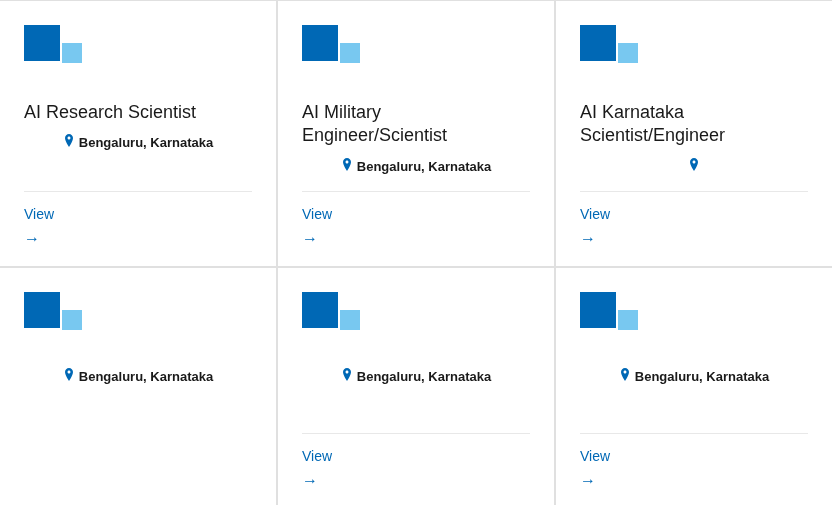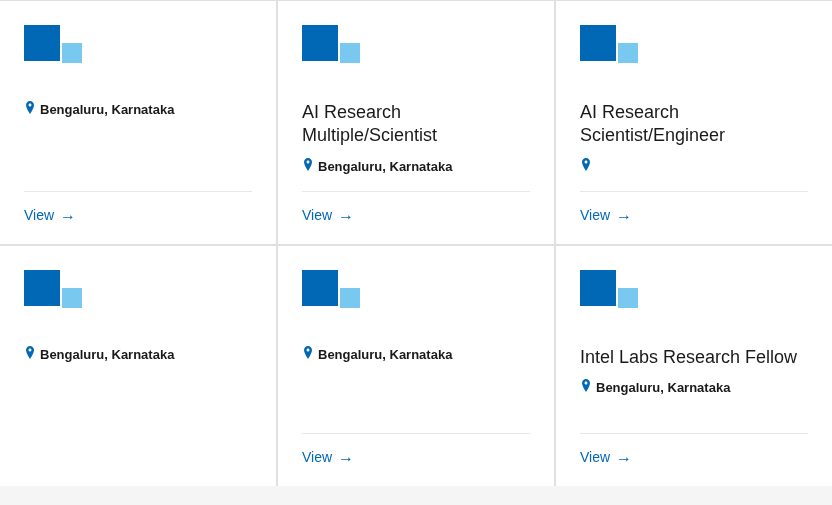--- a/index.html
+++ b/index.html
@@ -54,143 +54,145 @@
     }
 
     .card-location {
       display: flex;
       align-items: center;
       gap: 4px;
       font-size: 13px;
       font-weight: 700;
       color: #1a1a1a;
       margin-bottom: auto;
+      justify-content: center;
     }
 
     .location-icon {
       color: #0068b5;
       font-size: 13px;
     }
 
     .card-footer {
       margin-top: 16px;
       padding-top: 14px;
       border-top: 1px solid #e8e8e8;
     }
 
     .view-link {
       font-size: 14px;
       color: #0068b5;
       text-decoration: none;
       display: flex;
-      align-items: center;
+      align-items: flex-start;
       gap: 6px;
       font-weight: 400;
       cursor: pointer;
+      flex-direction: column;
     }
 
     .arrow {
       font-size: 16px;
     }
   </style>
 </head>
 <body>
 
 <div class="grid-container">
 <div class="card">
       <div class="card-logo"><svg class="logo-svg" viewBox="0 0 70 60" xmlns="http://www.w3.org/2000/svg">
       <rect x="0" y="0" width="36" height="36" fill="#0068b5"></rect>
       <rect x="38" y="18" width="20" height="20" fill="#78c8f0"></rect>
     </svg></div>
-      <div class="card-location">
-        <span class="location-icon"><svg width="12" height="14" viewBox="0 0 12 14" fill="none" xmlns="http://www.w3.org/2000/svg">
-      <path d="M6 0C3.79 0 2 1.79 2 4C2 7 6 13 6 13C6 13 10 7 10 4C10 1.79 8.21 0 6 0ZM6 5.5C5.17 5.5 4.5 4.83 4.5 4C4.5 3.17 5.17 2.5 6 2.5C6.83 2.5 7.5 3.17 7.5 4C7.5 4.83 6.83 5.5 6 5.5Z" fill="#0068b5"></path>
-    </svg></span>
-        <span>Bengaluru, Karnataka</span>
-      </div>
-      <div class="card-footer">
-        <a class="view-link" href="#">
-          <span>View</span>
-          <span class="arrow">→</span>
-        </a>
-      </div>
-    </div>
-    <div class="card">
-      <div class="card-logo"><svg class="logo-svg" viewBox="0 0 70 60" xmlns="http://www.w3.org/2000/svg">
-      <rect x="0" y="0" width="36" height="36" fill="#0068b5"></rect>
-      <rect x="38" y="18" width="20" height="20" fill="#78c8f0"></rect>
-    </svg></div>
-      <div class="card-title">AI Research Multiple/Scientist</div>
-      <div class="card-location">
-        <span class="location-icon"><svg width="12" height="14" viewBox="0 0 12 14" fill="none" xmlns="http://www.w3.org/2000/svg">
-      <path d="M6 0C3.79 0 2 1.79 2 4C2 7 6 13 6 13C6 13 10 7 10 4C10 1.79 8.21 0 6 0ZM6 5.5C5.17 5.5 4.5 4.83 4.5 4C4.5 3.17 5.17 2.5 6 2.5C6.83 2.5 7.5 3.17 7.5 4C7.5 4.83 6.83 5.5 6 5.5Z" fill="#0068b5"></path>
-    </svg></span>
-        <span>Bengaluru, Karnataka</span>
-      </div>
-      <div class="card-footer">
-        <a class="view-link" href="#">
-          <span>View</span>
-          <span class="arrow">→</span>
-        </a>
-      </div>
-    </div>
-    <div class="card">
-      <div class="card-logo"><svg class="logo-svg" viewBox="0 0 70 60" xmlns="http://www.w3.org/2000/svg">
-      <rect x="0" y="0" width="36" height="36" fill="#0068b5"></rect>
-      <rect x="38" y="18" width="20" height="20" fill="#78c8f0"></rect>
-    </svg></div>
-      <div class="card-title">AI Research Scientist/Engineer</div>
-      <div class="card-location">
-        <span class="location-icon"><svg width="12" height="14" viewBox="0 0 12 14" fill="none" xmlns="http://www.w3.org/2000/svg">
-      <path d="M6 0C3.79 0 2 1.79 2 4C2 7 6 13 6 13C6 13 10 7 10 4C10 1.79 8.21 0 6 0ZM6 5.5C5.17 5.5 4.5 4.83 4.5 4C4.5 3.17 5.17 2.5 6 2.5C6.83 2.5 7.5 3.17 7.5 4C7.5 4.83 6.83 5.5 6 5.5Z" fill="#0068b5"></path>
-    </svg></span>
-      </div>
-      <div class="card-footer">
-        <a class="view-link" href="#">
-          <span>View</span>
-          <span class="arrow">→</span>
-        </a>
-      </div>
-    </div>
-    <div class="card">
-      <div class="card-logo"><svg class="logo-svg" viewBox="0 0 70 60" xmlns="http://www.w3.org/2000/svg">
-      <rect x="0" y="0" width="36" height="36" fill="#0068b5"></rect>
-      <rect x="38" y="18" width="20" height="20" fill="#78c8f0"></rect>
-    </svg></div>
-      <div class="card-location">
-        <span class="location-icon"><svg width="12" height="14" viewBox="0 0 12 14" fill="none" xmlns="http://www.w3.org/2000/svg">
-      <path d="M6 0C3.79 0 2 1.79 2 4C2 7 6 13 6 13C6 13 10 7 10 4C10 1.79 8.21 0 6 0ZM6 5.5C5.17 5.5 4.5 4.83 4.5 4C4.5 3.17 5.17 2.5 6 2.5C6.83 2.5 7.5 3.17 7.5 4C7.5 4.83 6.83 5.5 6 5.5Z" fill="#0068b5"></path>
-    </svg></span>
-        <span>Bengaluru, Karnataka</span>
-      </div>
-    </div>
-    <div class="card">
-      <div class="card-logo"><svg class="logo-svg" viewBox="0 0 70 60" xmlns="http://www.w3.org/2000/svg">
-      <rect x="0" y="0" width="36" height="36" fill="#0068b5"></rect>
-      <rect x="38" y="18" width="20" height="20" fill="#78c8f0"></rect>
-    </svg></div>
-      <div class="card-location">
-        <span class="location-icon"><svg width="12" height="14" viewBox="0 0 12 14" fill="none" xmlns="http://www.w3.org/2000/svg">
-      <path d="M6 0C3.79 0 2 1.79 2 4C2 7 6 13 6 13C6 13 10 7 10 4C10 1.79 8.21 0 6 0ZM6 5.5C5.17 5.5 4.5 4.83 4.5 4C4.5 3.17 5.17 2.5 6 2.5C6.83 2.5 7.5 3.17 7.5 4C7.5 4.83 6.83 5.5 6 5.5Z" fill="#0068b5"></path>
-    </svg></span>
-        <span>Bengaluru, Karnataka</span>
-      </div>
-      <div class="card-footer">
-        <a class="view-link" href="#">
-          <span>View</span>
-          <span class="arrow">→</span>
-        </a>
-      </div>
-    </div>
-    <div class="card">
-      <div class="card-logo"><svg class="logo-svg" viewBox="0 0 70 60" xmlns="http://www.w3.org/2000/svg">
-      <rect x="0" y="0" width="36" height="36" fill="#0068b5"></rect>
-      <rect x="38" y="18" width="20" height="20" fill="#78c8f0"></rect>
-    </svg></div>
-      <div class="card-title">Intel Labs Research Fellow</div>
+      <div class="card-title">AI Research Scientist</div>
+      <div class="card-location">
+        <span class="location-icon"><svg width="12" height="14" viewBox="0 0 12 14" fill="none" xmlns="http://www.w3.org/2000/svg">
+      <path d="M6 0C3.79 0 2 1.79 2 4C2 7 6 13 6 13C6 13 10 7 10 4C10 1.79 8.21 0 6 0ZM6 5.5C5.17 5.5 4.5 4.83 4.5 4C4.5 3.17 5.17 2.5 6 2.5C6.83 2.5 7.5 3.17 7.5 4C7.5 4.83 6.83 5.5 6 5.5Z" fill="#0068b5"></path>
+    </svg></span>
+        <span>Bengaluru, Karnataka</span>
+      </div>
+      <div class="card-footer">
+        <a class="view-link" href="#">
+          <span>View</span>
+          <span class="arrow">→</span>
+        </a>
+      </div>
+    </div>
+    <div class="card">
+      <div class="card-logo"><svg class="logo-svg" viewBox="0 0 70 60" xmlns="http://www.w3.org/2000/svg">
+      <rect x="0" y="0" width="36" height="36" fill="#0068b5"></rect>
+      <rect x="38" y="18" width="20" height="20" fill="#78c8f0"></rect>
+    </svg></div>
+      <div class="card-title">AI Military Engineer/Scientist</div>
+      <div class="card-location">
+        <span class="location-icon"><svg width="12" height="14" viewBox="0 0 12 14" fill="none" xmlns="http://www.w3.org/2000/svg">
+      <path d="M6 0C3.79 0 2 1.79 2 4C2 7 6 13 6 13C6 13 10 7 10 4C10 1.79 8.21 0 6 0ZM6 5.5C5.17 5.5 4.5 4.83 4.5 4C4.5 3.17 5.17 2.5 6 2.5C6.83 2.5 7.5 3.17 7.5 4C7.5 4.83 6.83 5.5 6 5.5Z" fill="#0068b5"></path>
+    </svg></span>
+        <span>Bengaluru, Karnataka</span>
+      </div>
+      <div class="card-footer">
+        <a class="view-link" href="#">
+          <span>View</span>
+          <span class="arrow">→</span>
+        </a>
+      </div>
+    </div>
+    <div class="card">
+      <div class="card-logo"><svg class="logo-svg" viewBox="0 0 70 60" xmlns="http://www.w3.org/2000/svg">
+      <rect x="0" y="0" width="36" height="36" fill="#0068b5"></rect>
+      <rect x="38" y="18" width="20" height="20" fill="#78c8f0"></rect>
+    </svg></div>
+      <div class="card-title">AI Karnataka Scientist/Engineer</div>
+      <div class="card-location">
+        <span class="location-icon"><svg width="12" height="14" viewBox="0 0 12 14" fill="none" xmlns="http://www.w3.org/2000/svg">
+      <path d="M6 0C3.79 0 2 1.79 2 4C2 7 6 13 6 13C6 13 10 7 10 4C10 1.79 8.21 0 6 0ZM6 5.5C5.17 5.5 4.5 4.83 4.5 4C4.5 3.17 5.17 2.5 6 2.5C6.83 2.5 7.5 3.17 7.5 4C7.5 4.83 6.83 5.5 6 5.5Z" fill="#0068b5"></path>
+    </svg></span>
+      </div>
+      <div class="card-footer">
+        <a class="view-link" href="#">
+          <span>View</span>
+          <span class="arrow">→</span>
+        </a>
+      </div>
+    </div>
+    <div class="card">
+      <div class="card-logo"><svg class="logo-svg" viewBox="0 0 70 60" xmlns="http://www.w3.org/2000/svg">
+      <rect x="0" y="0" width="36" height="36" fill="#0068b5"></rect>
+      <rect x="38" y="18" width="20" height="20" fill="#78c8f0"></rect>
+    </svg></div>
+      <div class="card-location">
+        <span class="location-icon"><svg width="12" height="14" viewBox="0 0 12 14" fill="none" xmlns="http://www.w3.org/2000/svg">
+      <path d="M6 0C3.79 0 2 1.79 2 4C2 7 6 13 6 13C6 13 10 7 10 4C10 1.79 8.21 0 6 0ZM6 5.5C5.17 5.5 4.5 4.83 4.5 4C4.5 3.17 5.17 2.5 6 2.5C6.83 2.5 7.5 3.17 7.5 4C7.5 4.83 6.83 5.5 6 5.5Z" fill="#0068b5"></path>
+    </svg></span>
+        <span>Bengaluru, Karnataka</span>
+      </div>
+    </div>
+    <div class="card">
+      <div class="card-logo"><svg class="logo-svg" viewBox="0 0 70 60" xmlns="http://www.w3.org/2000/svg">
+      <rect x="0" y="0" width="36" height="36" fill="#0068b5"></rect>
+      <rect x="38" y="18" width="20" height="20" fill="#78c8f0"></rect>
+    </svg></div>
+      <div class="card-location">
+        <span class="location-icon"><svg width="12" height="14" viewBox="0 0 12 14" fill="none" xmlns="http://www.w3.org/2000/svg">
+      <path d="M6 0C3.79 0 2 1.79 2 4C2 7 6 13 6 13C6 13 10 7 10 4C10 1.79 8.21 0 6 0ZM6 5.5C5.17 5.5 4.5 4.83 4.5 4C4.5 3.17 5.17 2.5 6 2.5C6.83 2.5 7.5 3.17 7.5 4C7.5 4.83 6.83 5.5 6 5.5Z" fill="#0068b5"></path>
+    </svg></span>
+        <span>Bengaluru, Karnataka</span>
+      </div>
+      <div class="card-footer">
+        <a class="view-link" href="#">
+          <span>View</span>
+          <span class="arrow">→</span>
+        </a>
+      </div>
+    </div>
+    <div class="card">
+      <div class="card-logo"><svg class="logo-svg" viewBox="0 0 70 60" xmlns="http://www.w3.org/2000/svg">
+      <rect x="0" y="0" width="36" height="36" fill="#0068b5"></rect>
+      <rect x="38" y="18" width="20" height="20" fill="#78c8f0"></rect>
+    </svg></div>
       <div class="card-location">
         <span class="location-icon"><svg width="12" height="14" viewBox="0 0 12 14" fill="none" xmlns="http://www.w3.org/2000/svg">
       <path d="M6 0C3.79 0 2 1.79 2 4C2 7 6 13 6 13C6 13 10 7 10 4C10 1.79 8.21 0 6 0ZM6 5.5C5.17 5.5 4.5 4.83 4.5 4C4.5 3.17 5.17 2.5 6 2.5C6.83 2.5 7.5 3.17 7.5 4C7.5 4.83 6.83 5.5 6 5.5Z" fill="#0068b5"></path>
     </svg></span>
         <span>Bengaluru, Karnataka</span>
       </div>
       <div class="card-footer">
         <a class="view-link" href="#">
           <span>View</span>
           <span class="arrow">→</span>

